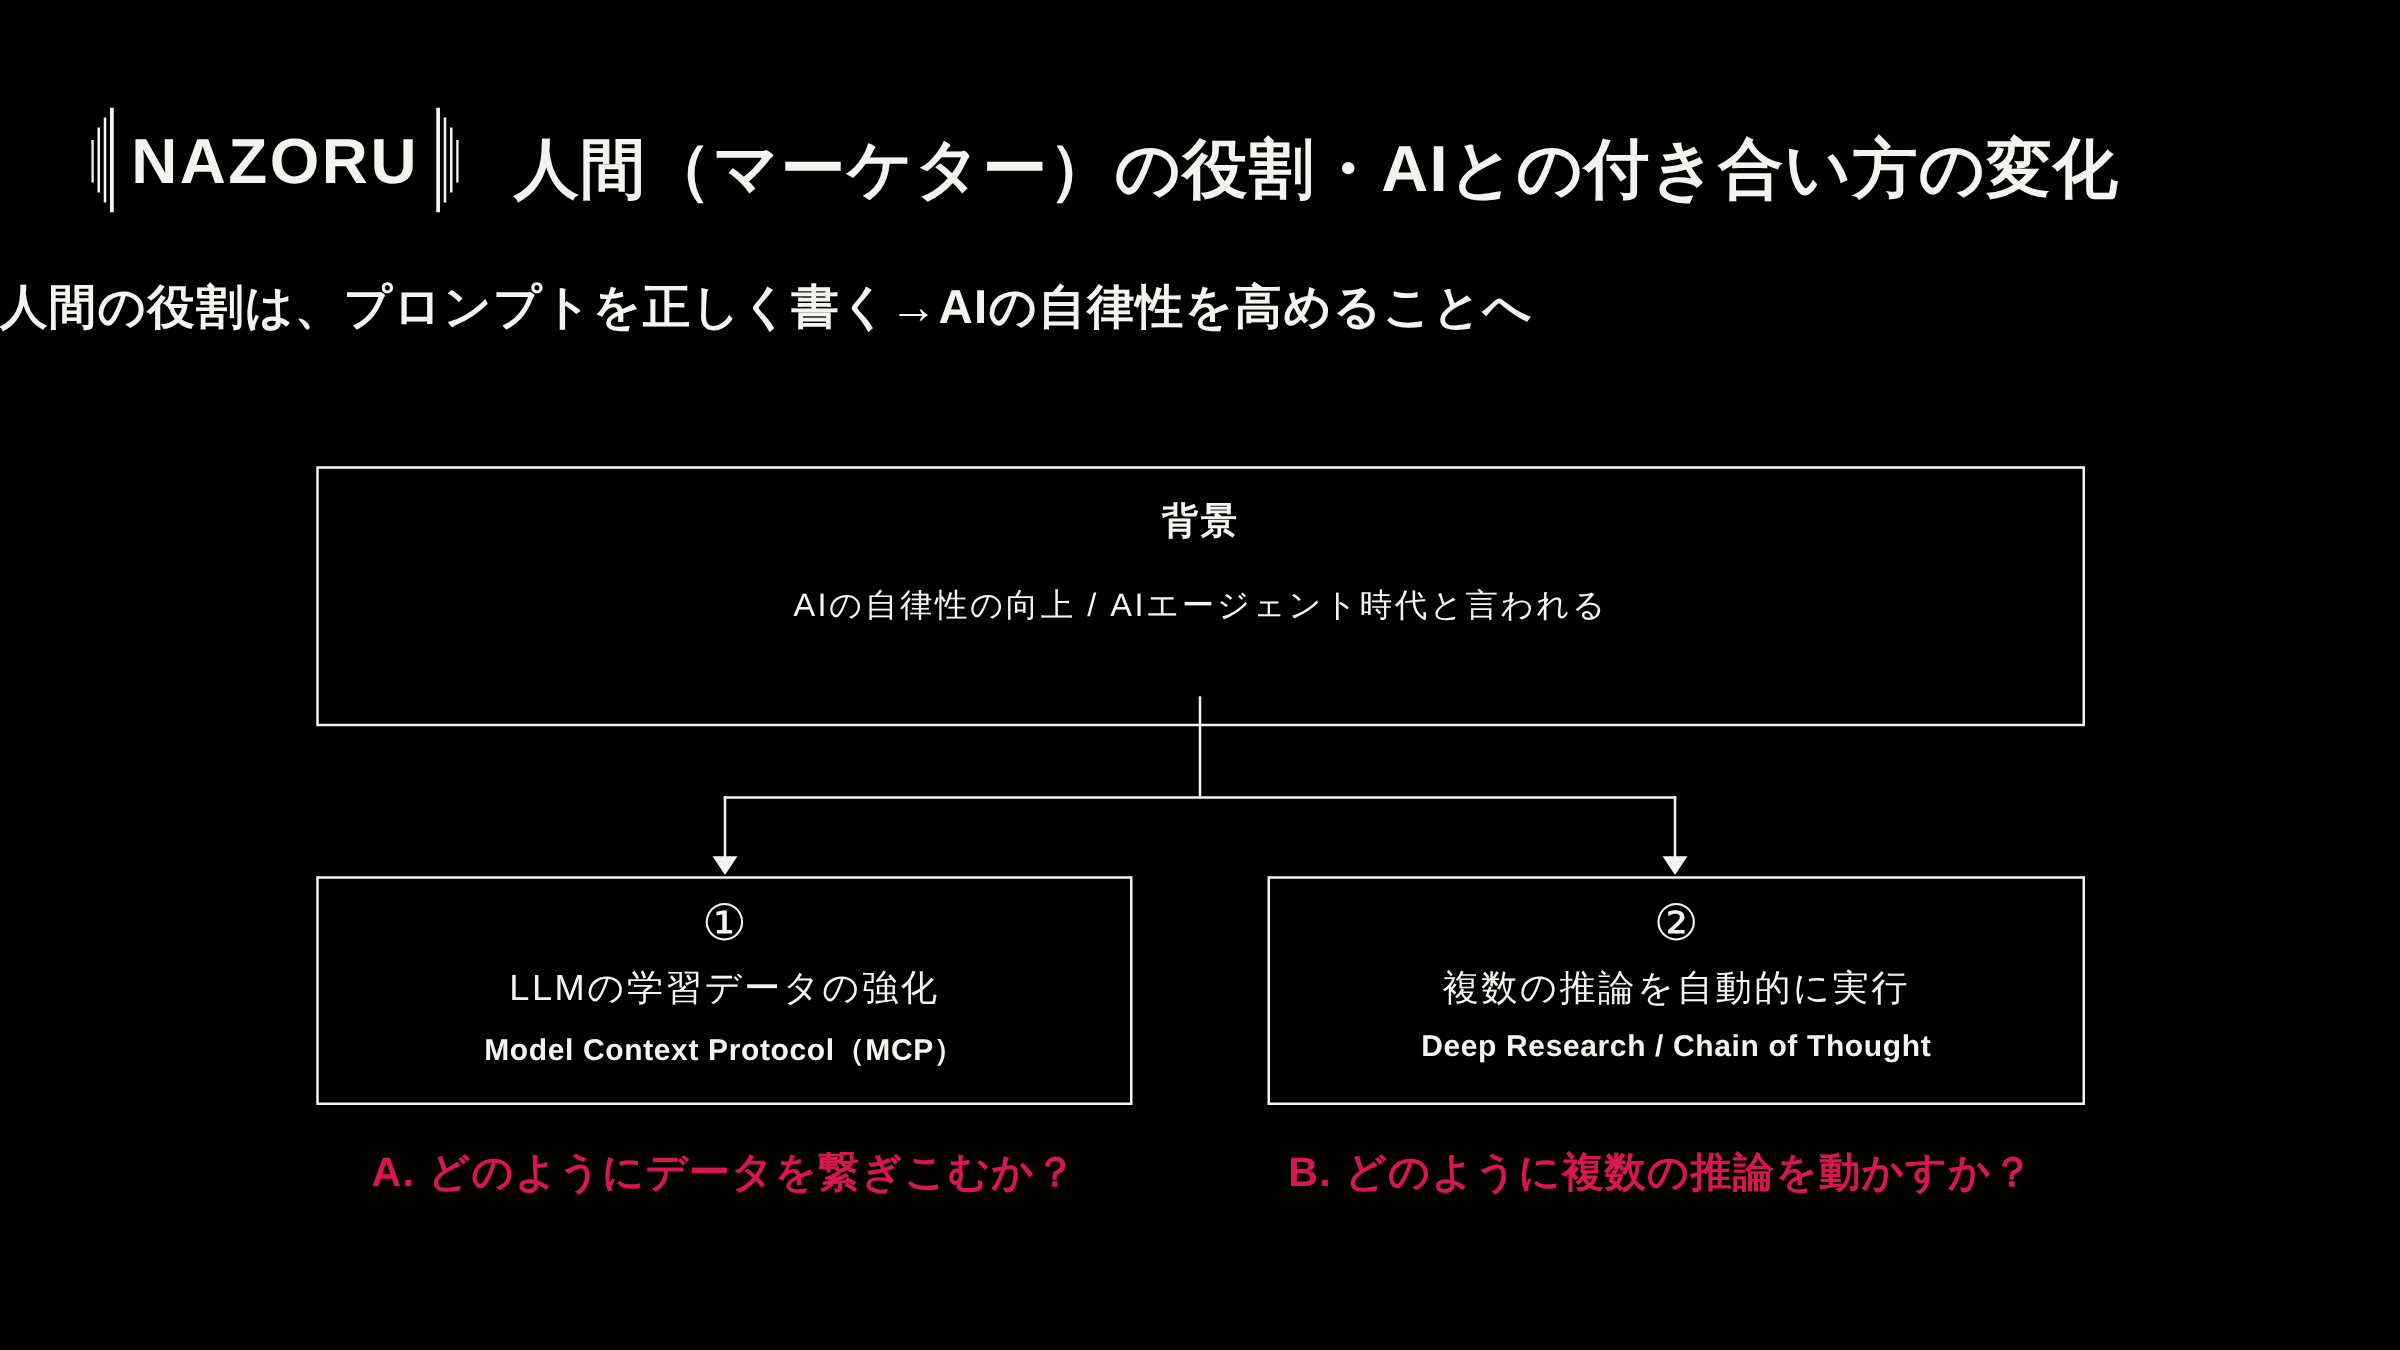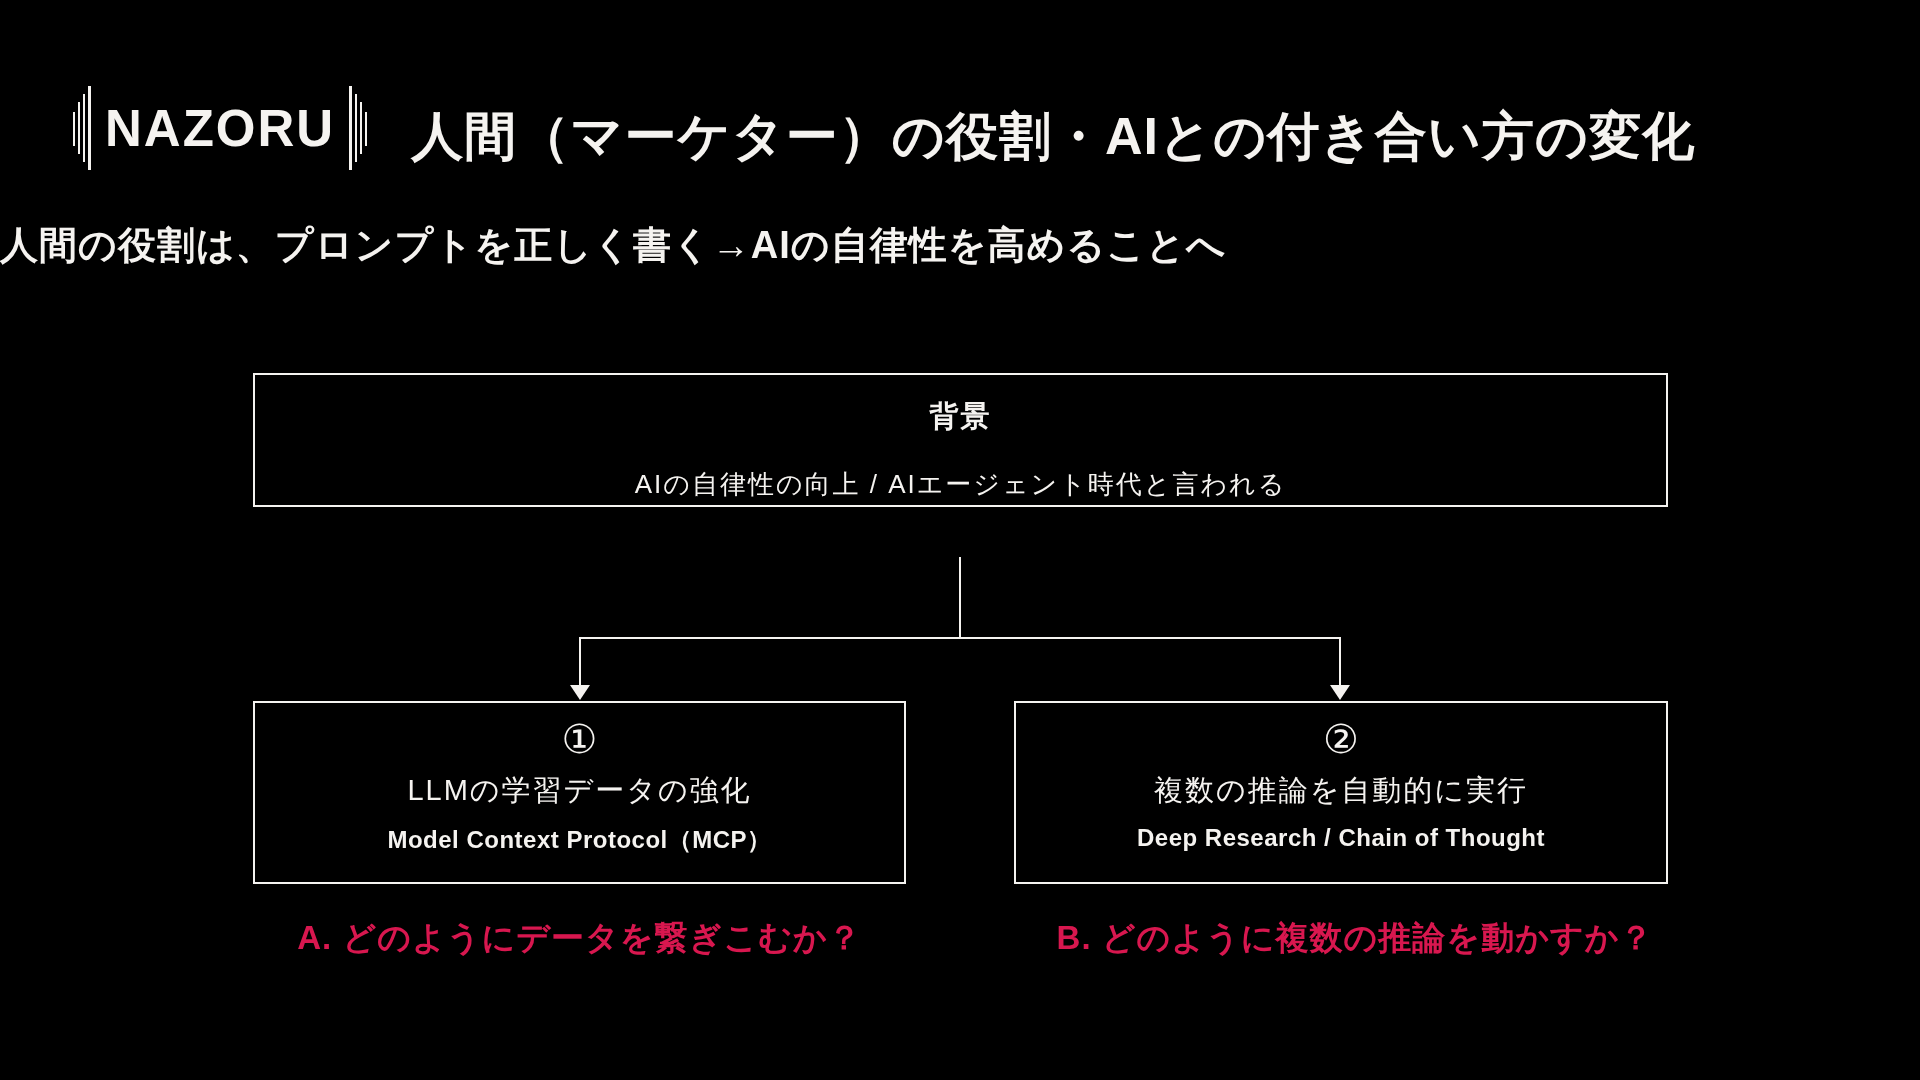--- a/index.html
+++ b/index.html
@@ -35,21 +35,21 @@
   .subtitle {
     position: absolute; left: 0; top: 220px; width: 1920px;
     text-align: left; font-size: 38px; font-weight: 700; letter-spacing: 1px;
   }
 
   
   .box {
     position: absolute; border: 2px solid var(--border, #f5f3f0);
     display: flex; flex-direction: column; align-items: center;
   }
-  .top-box { left: 253px; top: 373px; width: 1415px; height: 134px; padding-top: 22px; }
+  .top-box { left: 253px; top: 373px; width: 1415px; height: 208px; padding-top: 22px; }
   .box-heading { font-size: 29px; font-weight: 700; letter-spacing: 2px; }
   .box-body { font-size: 26px; font-weight: 400; letter-spacing: 2px; margin-top: 30px; }
 
   .branch-box { top: 701px; width: 653px; height: 183px; padding-top: 14px; }
   .left-box  { left: 253px; }
   .right-box { left: 1014px; width: 654px; }
   .branch-number { font-size: 40px; font-weight: 400; line-height: 1.1; }
   .branch-title  { font-size: 29px; font-weight: 400; letter-spacing: 2px; margin-top: 10px; text-align: center; }
   .branch-subtitle { font-size: 24px; font-weight: 700; letter-spacing: 0.5px; margin-top: 13px; }
 
@@ -67,21 +67,21 @@
   .arrow-left  { left: 570px;  top: 685px; }
   .arrow-right { left: 1330px; top: 685px; }
 
   
   .question {
     position: absolute; top: 916px; text-align: center;
     font-size: 33px; font-weight: 700; letter-spacing: 1px;
     color: var(--accent-red, #d8174f);
   }
   .q-left  { left: 233px; width: 693px; }
-  .q-right { left: 1008px; width: 694px; }
+  .q-right { left: 982px; width: 694px; }
 </style>
 </head>
 <body>
 
 <div class="slide">
 
   <div class="header">
     <div class="logo">
       <svg class="logo-bars" width="24" height="84" viewBox="0 0 24 84">
         <rect x="0" y="26" width="2" height="34"></rect>

